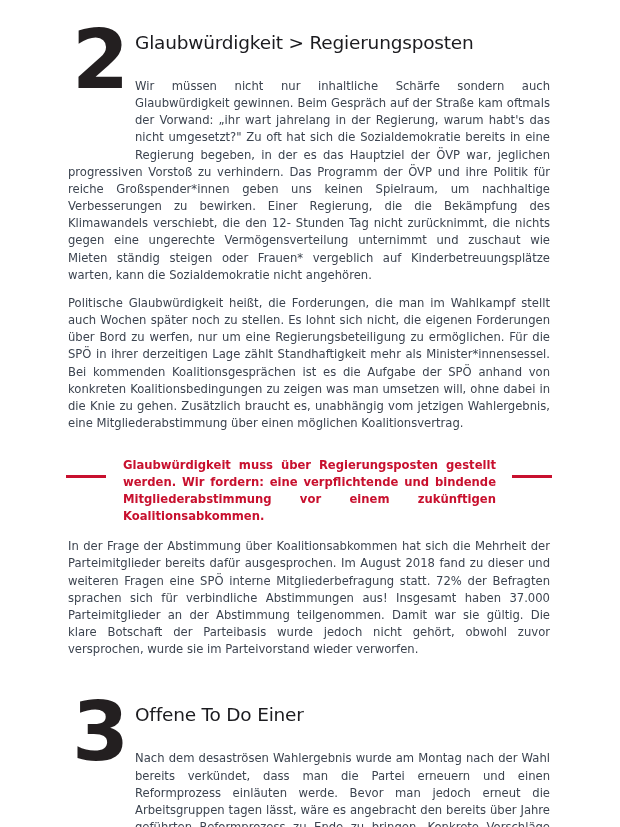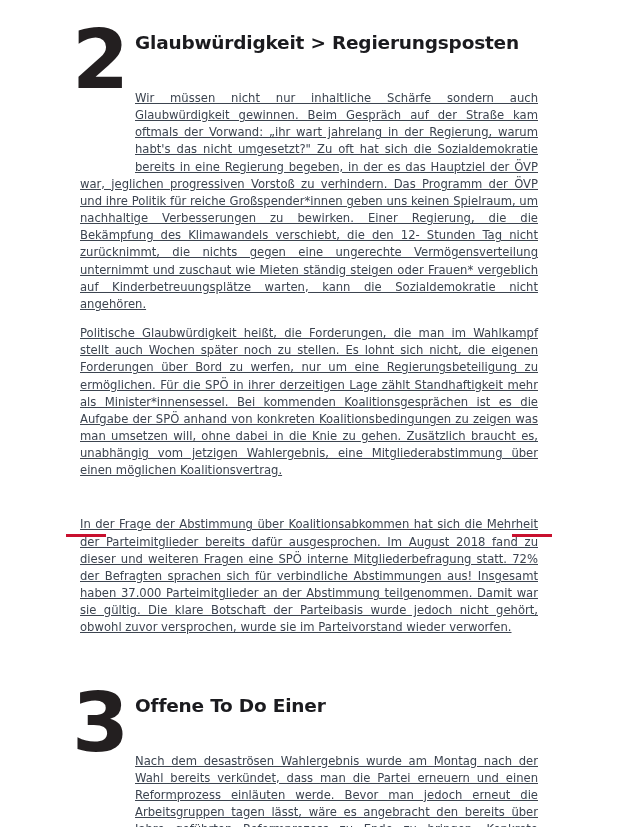--- a/index.html
+++ b/index.html
@@ -39,37 +39,36 @@
     font-size: 82px;
     font-weight: 800;
     line-height: 0.92;
     color: #231f20;
     letter-spacing: -2px;
   }
   .section-title {
     margin: 0;
     padding-left: 135px;
     font-size: 18.5px;
-    font-weight: 700;
+    font-weight: 400;
     color: #1b1b1f;
     letter-spacing: -0.2px;
     line-height: 1.2;
     padding-top: 6px;
   }
 
   
   .para {
-    margin: 12px;
+    margin: 0;
     font-size: 11.6px;
     line-height: 1.48;
     text-align: justify;
     color: #3c4450;
     padding-left: 68px;
     padding-right: 70px;
-    text-decoration: underline;
   }
   .para + .para {
     margin-top: 11px;
   }
 
   
   .numeral-spacer {
     float: left;
     width: 67px;
     height: 74px;
@@ -133,20 +132,21 @@
       <div class="numeral-spacer"></div>
       <p class="para">Wir müssen nicht nur inhaltliche Schärfe sondern auch Glaubwürdigkeit gewinnen. Beim Gespräch auf der Straße kam oftmals der Vorwand: „ihr wart jahrelang in der Regierung, warum habt's das nicht umgesetzt?" Zu oft hat sich die Sozialdemokratie bereits in eine Regierung begeben, in der es das Hauptziel der ÖVP war, jeglichen progressiven Vorstoß zu verhindern. Das Programm der ÖVP und ihre Politik für reiche Großspender*innen geben uns keinen Spielraum, um nachhaltige Verbesserungen zu bewirken. Einer Regierung, die die Bekämpfung des Klimawandels verschiebt, die den 12- Stunden Tag nicht zurücknimmt, die nichts gegen eine ungerechte Vermögensverteilung unternimmt und zuschaut wie Mieten ständig steigen oder Frauen* vergeblich auf Kinderbetreuungsplätze warten, kann die Sozialdemokratie nicht angehören.</p>
       <p class="para">Politische Glaubwürdigkeit heißt, die Forderungen, die man im Wahlkampf stellt auch Wochen später noch zu stellen. Es lohnt sich nicht, die eigenen Forderungen über Bord zu werfen, nur um eine Regierungsbeteiligung zu ermöglichen. Für die SPÖ in ihrer derzeitigen Lage zählt Standhaftigkeit mehr als Minister*innensessel. Bei kommenden Koalitionsgesprächen ist es die Aufgabe der SPÖ anhand von konkreten Koalitionsbedingungen zu zeigen was man umsetzen will, ohne dabei in die Knie zu gehen. Zusätzlich braucht es, unabhängig vom jetzigen Wahlergebnis, eine Mitgliederabstimmung über einen möglichen Koalitionsvertrag.</p>
     </div>
 
     <div class="gap-sm"></div>
 
     <div class="demand">
       <span class="demand-rule left"></span>
       <span class="demand-rule right"></span>
+      <p class="demand-text">Glaubwürdigkeit muss über Regierungsposten gestellt werden. Wir fordern: eine verpflichtende und bindende Mitgliederabstimmung vor einem zukünftigen Koalitionsabkommen.</p>
     </div>
 
     <div class="body-block">
       <p class="para">In der Frage der Abstimmung über Koalitionsabkommen hat sich die Mehrheit der Parteimitglieder bereits dafür ausgesprochen. Im August 2018 fand zu dieser und weiteren Fragen eine SPÖ interne Mitgliederbefragung statt. 72% der Befragten sprachen sich für verbindliche Abstimmungen aus! Insgesamt haben 37.000 Parteimitglieder an der Abstimmung teilgenommen. Damit war sie gültig. Die klare Botschaft der Parteibasis wurde jedoch nicht gehört, obwohl zuvor versprochen, wurde sie im Parteivorstand wieder verworfen.</p>
     </div>
   </div>
 
   <div class="gap-xl"></div>
 
   <div class="section">

